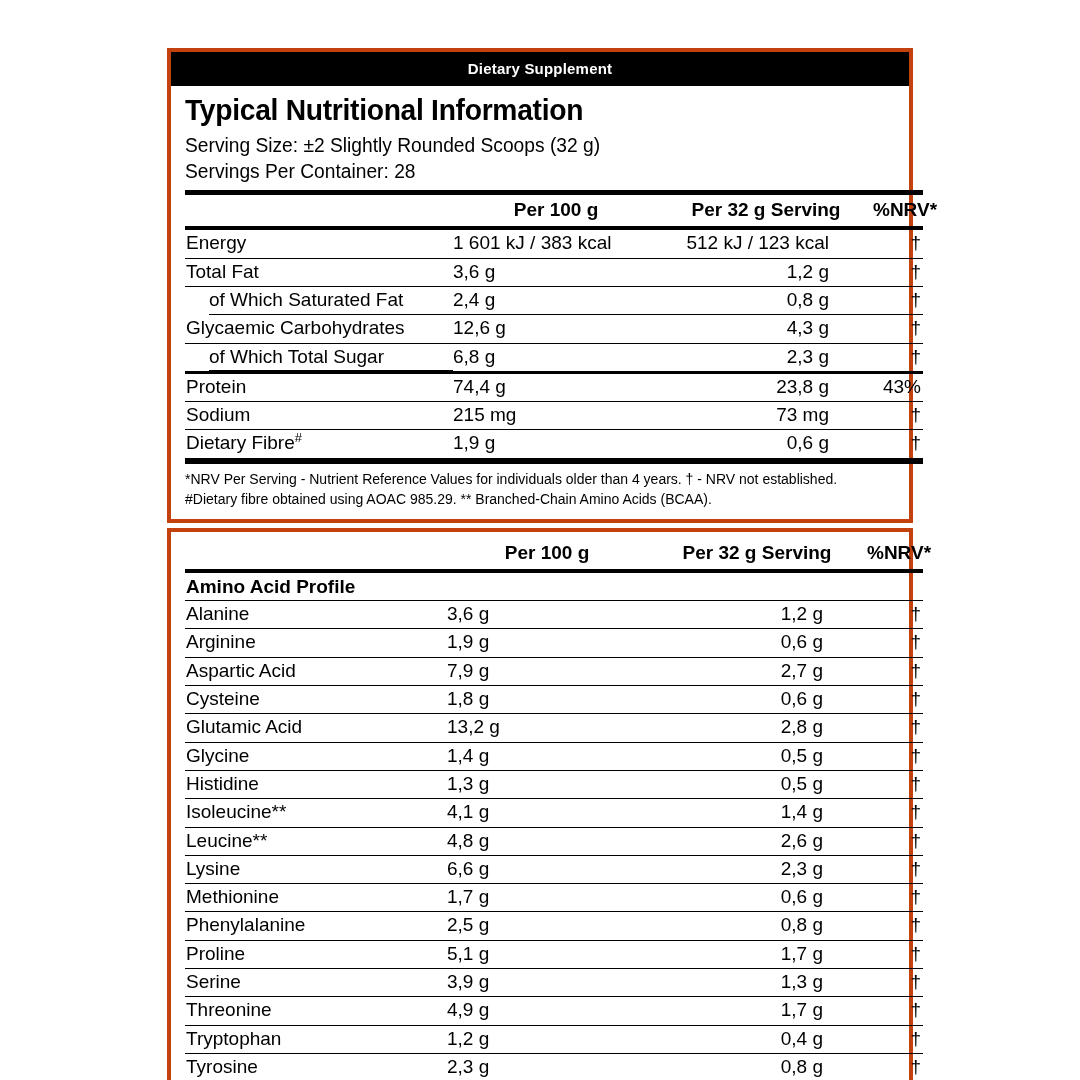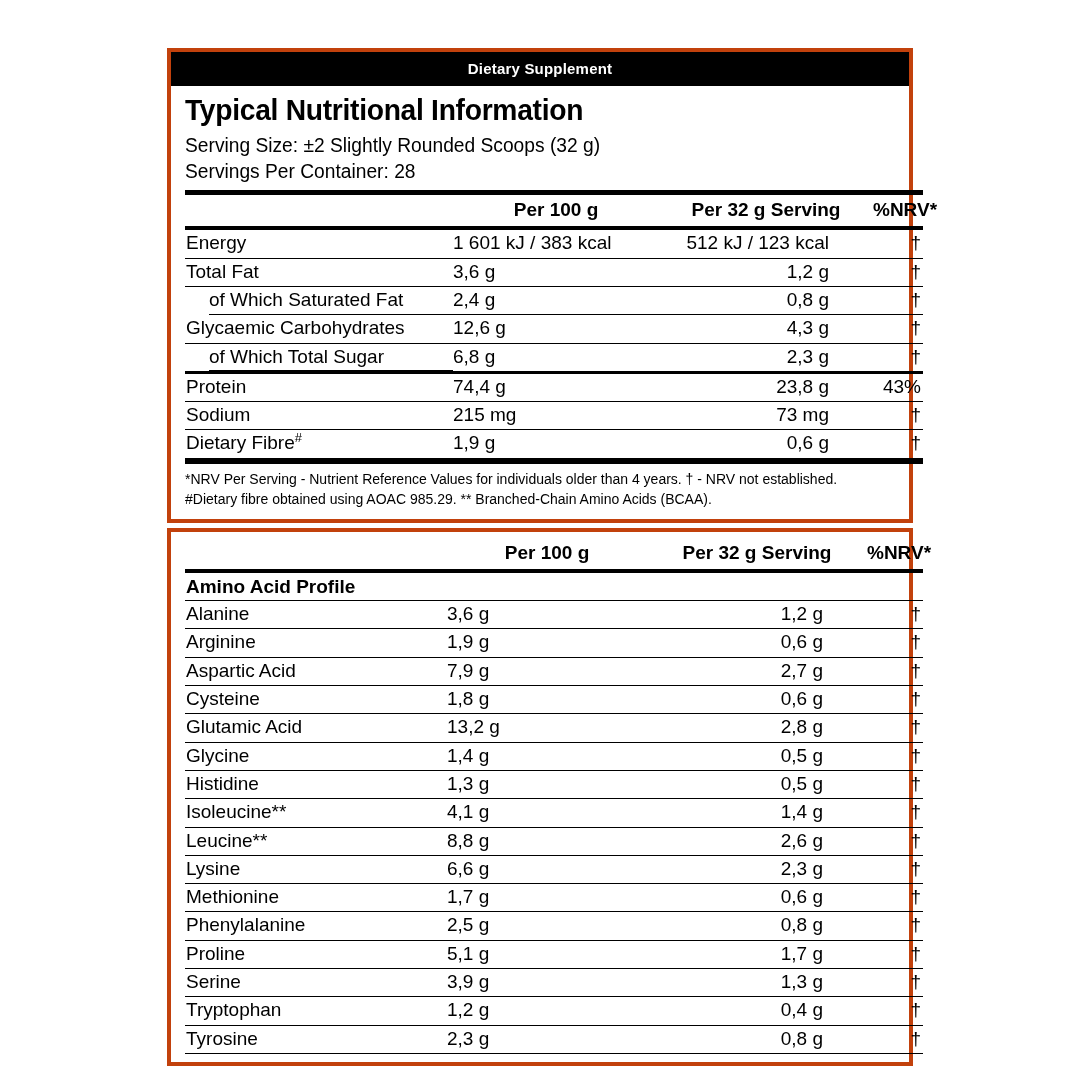--- a/index.html
+++ b/index.html
@@ -316,21 +316,21 @@
               <td class="c-nrv">†</td>
             </tr>
             <tr class="row">
               <td class="c-name">Isoleucine**</td>
               <td class="c-100">4,1 g</td>
               <td class="c-serv">1,4 g</td>
               <td class="c-nrv">†</td>
             </tr>
             <tr class="row">
               <td class="c-name">Leucine**</td>
-              <td class="c-100">8,8 g</td>
+              <td class="c-100">4,8 g</td>
               <td class="c-serv">2,6 g</td>
               <td class="c-nrv">†</td>
             </tr>
             <tr class="row">
               <td class="c-name">Lysine</td>
               <td class="c-100">6,6 g</td>
               <td class="c-serv">2,3 g</td>
               <td class="c-nrv">†</td>
             </tr>
             <tr class="row">
@@ -348,20 +348,26 @@
             <tr class="row">
               <td class="c-name">Proline</td>
               <td class="c-100">5,1 g</td>
               <td class="c-serv">1,7 g</td>
               <td class="c-nrv">†</td>
             </tr>
             <tr class="row">
               <td class="c-name">Serine</td>
               <td class="c-100">3,9 g</td>
               <td class="c-serv">1,3 g</td>
+              <td class="c-nrv">†</td>
+            </tr>
+            <tr class="row">
+              <td class="c-name">Threonine</td>
+              <td class="c-100">4,9 g</td>
+              <td class="c-serv">1,7 g</td>
               <td class="c-nrv">†</td>
             </tr>
             <tr class="row">
               <td class="c-name">Tryptophan</td>
               <td class="c-100">1,2 g</td>
               <td class="c-serv">0,4 g</td>
               <td class="c-nrv">†</td>
             </tr>
             <tr class="row">
               <td class="c-name">Tyrosine</td>

